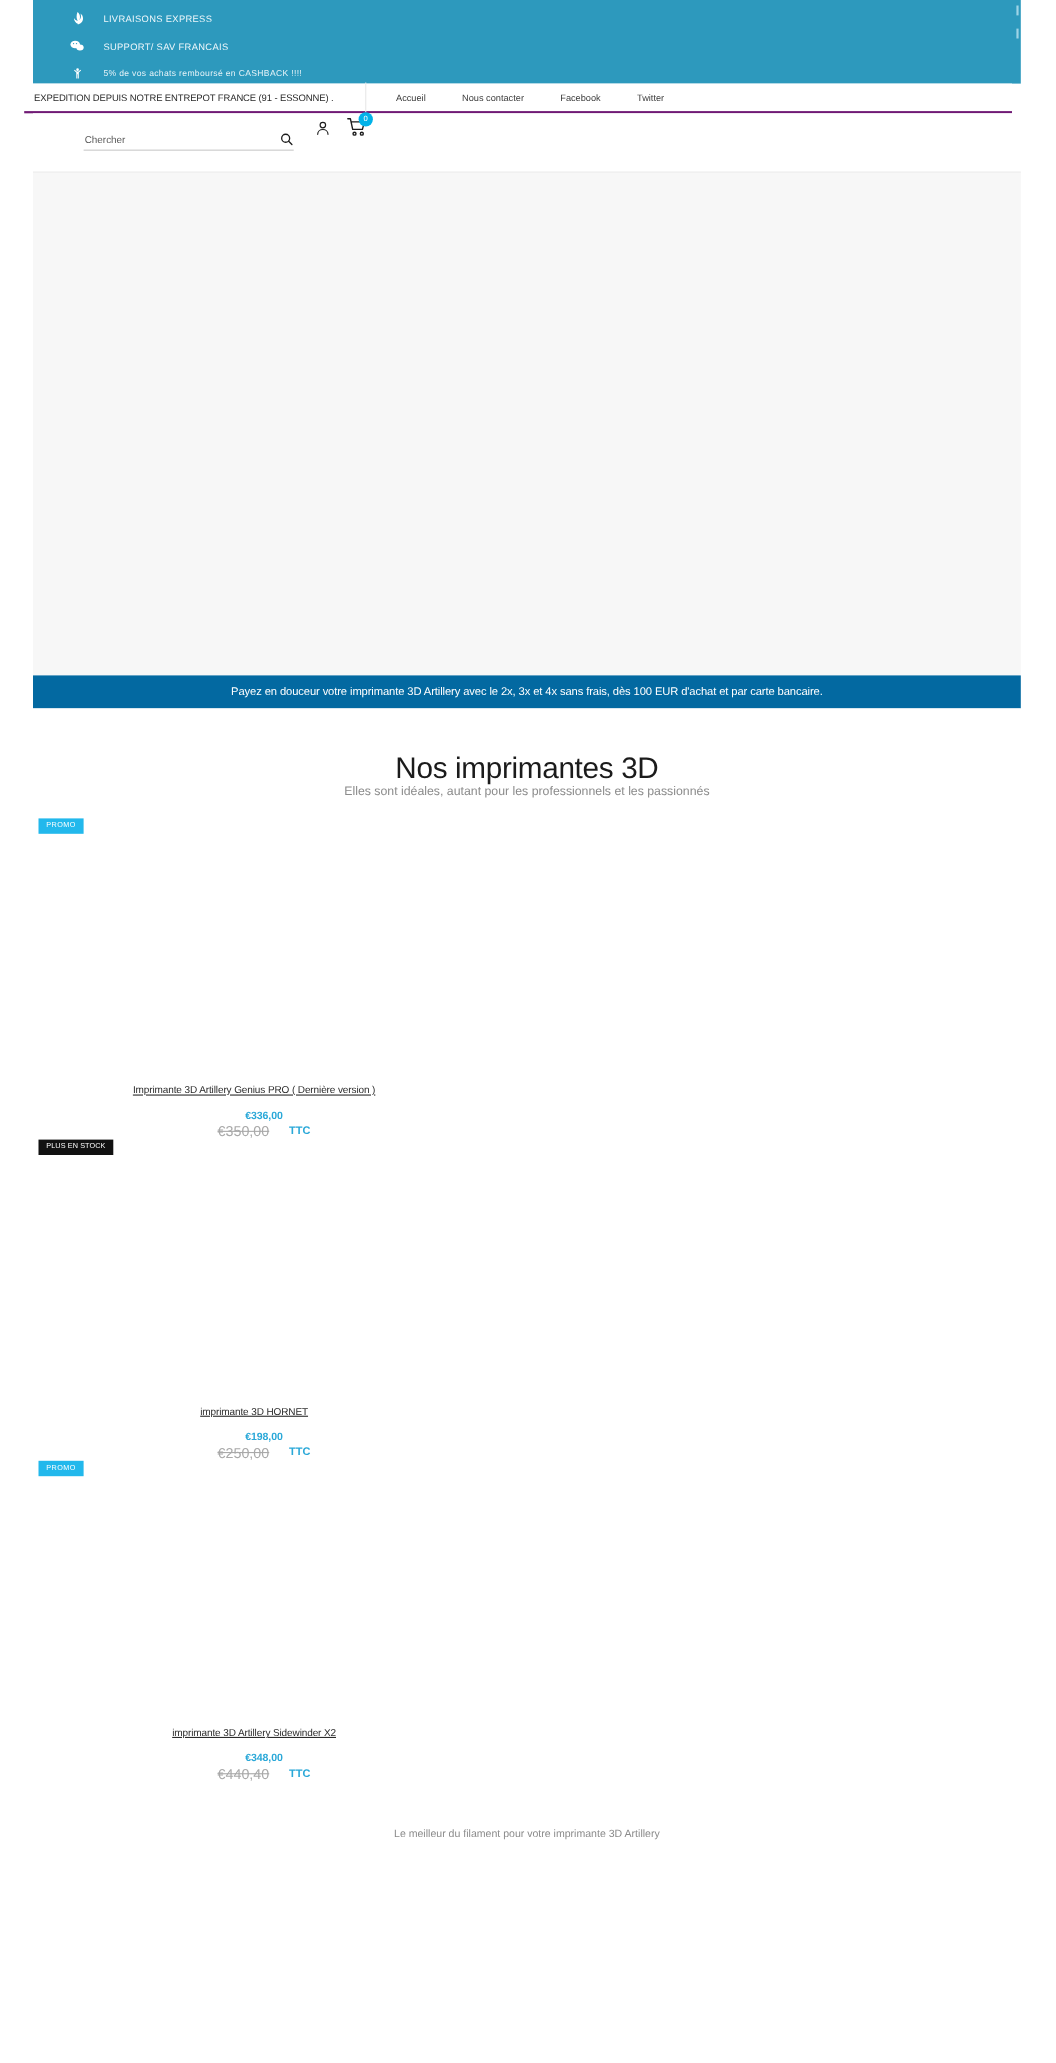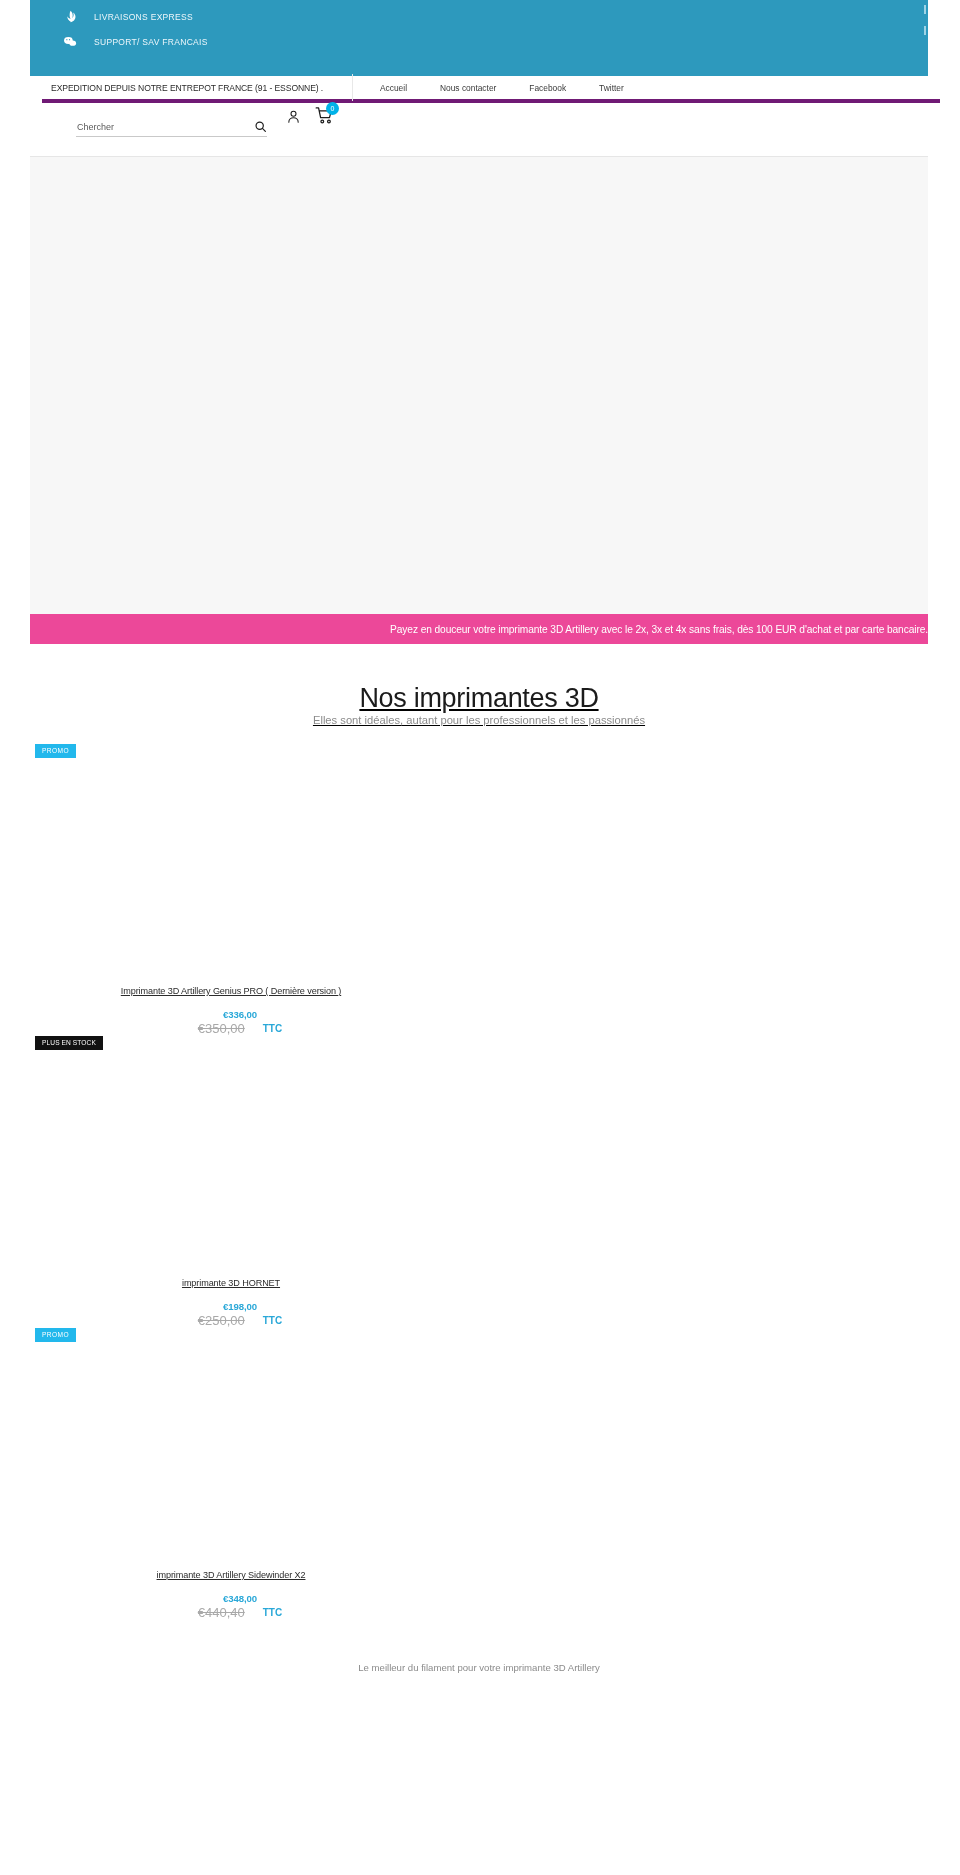--- a/index.html
+++ b/index.html
@@ -60,26 +60,26 @@
     width: 2px;
     height: 9px;
     background: #9fd4e6;
   }
   .tb-edge.e1 { top: 5px; }
   .tb-edge.e2 { top: 26px; }
 
   
   .navstrip {
     position: absolute;
-    left: 42px;
+    left: 22px;
     top: 76px;
     width: 898px;
     height: 27px;
     background: #ffffff;
-    border-bottom: 4px solid #701a75;
+    border-bottom: 2px solid #701a75;
     display: flex;
     align-items: center;
   }
   .nav-notice {
     font-size: 8.6px;
     color: #2a2a2a;
     letter-spacing: -0.1px;
     padding-left: 9px;
     width: 310px;
     white-space: nowrap;
@@ -185,45 +185,44 @@
     background: #f7f7f7;
   }
 
   
   .promo-bar {
     position: absolute;
     left: 30px;
     top: 614px;
     width: 898px;
     height: 30px;
-    background: #ec4899;
-    display: flex;
-    align-items: center;
-    justify-content: flex-end;
+    background: #0369a1;
+    display: flex;
+    align-items: center;
+    justify-content: center;
   }
   .promo-bar span {
     color: #ffffff;
     font-size: 10.2px;
     letter-spacing: -0.1px;
     white-space: nowrap;
   }
 
   
   .content {
     position: absolute;
     left: 30px;
     top: 644px;
     width: 898px;
     background: #ffffff;
   }
 
   .section-head {
     text-align: center;
     padding-top: 39px;
-    text-decoration: underline;
   }
   .section-title {
     font-size: 27px;
     font-weight: 400;
     color: #1b1b1b;
     letter-spacing: -0.3px;
   }
   .section-sub {
     font-size: 11.2px;
     color: #8b8b8b;
@@ -331,20 +330,29 @@
         <svg width="14" height="13" viewBox="0 0 24 24" fill="currentColor">
           <ellipse cx="9" cy="10" rx="8" ry="6.4"></ellipse>
           <ellipse cx="17" cy="15" rx="6.2" ry="5"></ellipse>
           <circle cx="6.2" cy="8.6" r="1.1" fill="#2d99bd"></circle>
           <circle cx="11.2" cy="8.6" r="1.1" fill="#2d99bd"></circle>
         </svg>
       </span>
       <span class="tb-text">SUPPORT/ SAV FRANCAIS</span>
     </div>
 
+    <div class="top-banner-row">
+      <span class="tb-icon">
+        <svg width="11" height="14" viewBox="0 0 24 24" fill="currentColor">
+          <circle cx="12" cy="4" r="2.6"></circle>
+          <path d="M5 5.5l4.5 4.2v11.8h2V13h1v8.5h2V9.7L19 5.5l-1.4-1.4-4 3.7h-3.2l-4-3.7z"></path>
+        </svg>
+      </span>
+      <span class="tb-text small">5% de vos achats remboursé en CASHBACK !!!!</span>
+    </div>
 
     <span class="tb-edge e1"></span>
     <span class="tb-edge e2"></span>
   </div>
 
   <div class="navstrip">
     <div class="nav-notice">EXPEDITION DEPUIS NOTRE ENTREPOT FRANCE (91 - ESSONNE) .</div>
     <div class="nav-divider"></div>
     <div class="nav-links">
       <a class="nav-link" href="#">Accueil</a>

